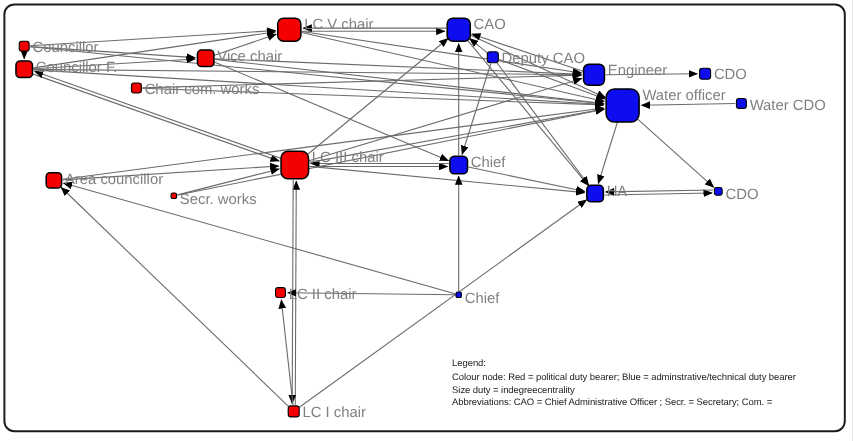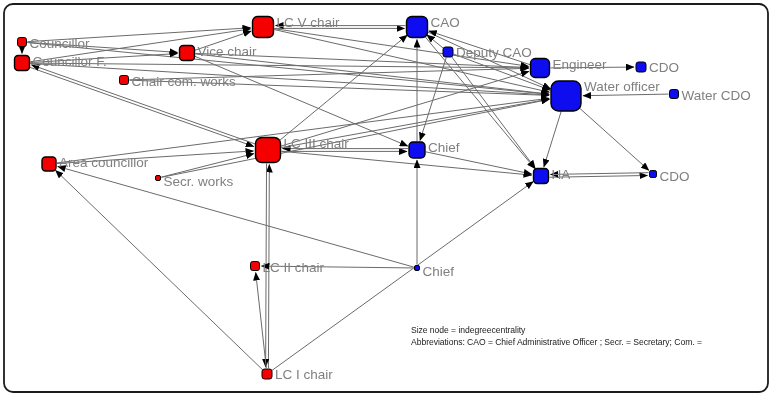--- a/index.html
+++ b/index.html
@@ -131,16 +131,18 @@
         <text x="163.5" y="182" font-size="13.5" dominant-baseline="middle" fill="#808080" class="node-label">Secr. works</text>
         <rect x="250.5" y="261.5" width="9" height="9" rx="2.25" ry="2.25" fill="#f40000" stroke="#000000" stroke-width="1"></rect>
         <text x="262.5" y="268" font-size="13.5" dominant-baseline="middle" fill="#808080" class="node-label">LC II chair</text>
         <rect x="414.5" y="265.5" width="5" height="5" rx="1.5" ry="1.5" fill="#0d0def" stroke="#000000" stroke-width="1"></rect>
         <text x="422.5" y="272" font-size="13.5" dominant-baseline="middle" fill="#808080" class="node-label">Chief</text>
         <rect x="262" y="369" width="10" height="10" rx="2.5" ry="2.5" fill="#f40000" stroke="#000000" stroke-width="1"></rect>
         <text x="275" y="375.5" font-size="13.5" dominant-baseline="middle" fill="#808080" class="node-label">LC I chair</text>
       </g>
     </svg>
   <div id="legend">
-      <div class="legend-line">Size node = indegreecentrality</div>
+    <div class="legend-line">Legend:</div>
+  <div class="legend-line">Colour node: Red = political duty bearer; Blue = adminstrative/technical duty bearer</div>
+      <div class="legend-line">Size duty = indegreecentrality</div>
       <div class="legend-line">Abbreviations: CAO = Chief Administrative Officer ; Secr. = Secretary; Com. =</div>
     </div>
 </div>
 
 </body></html>

